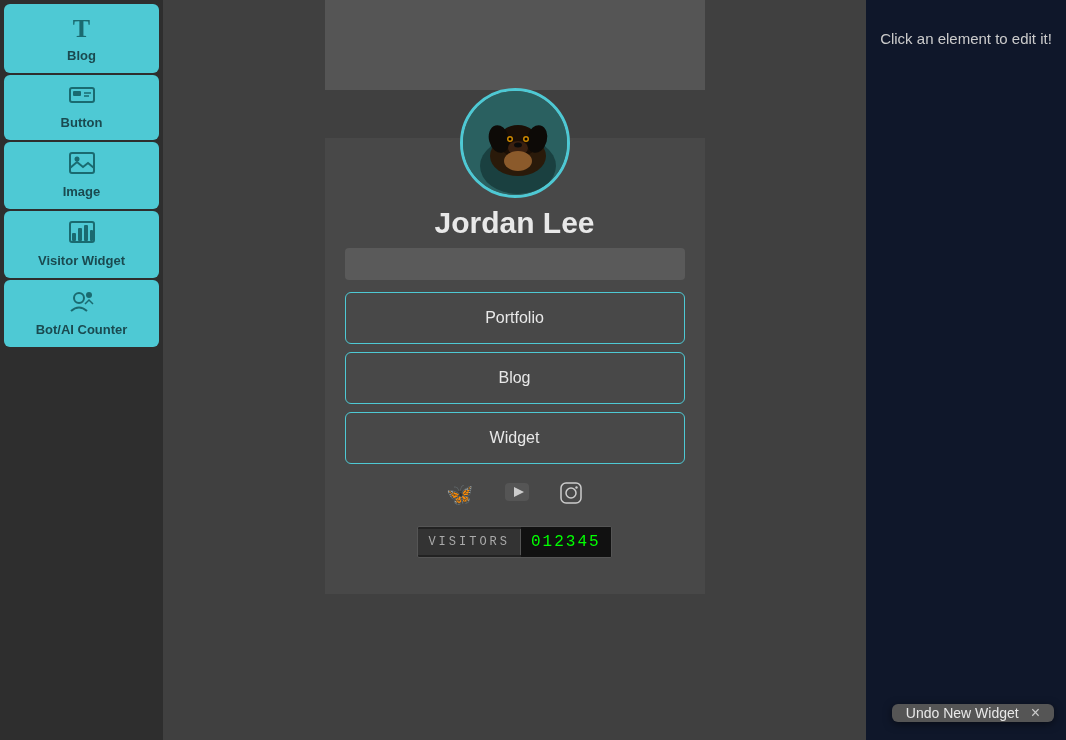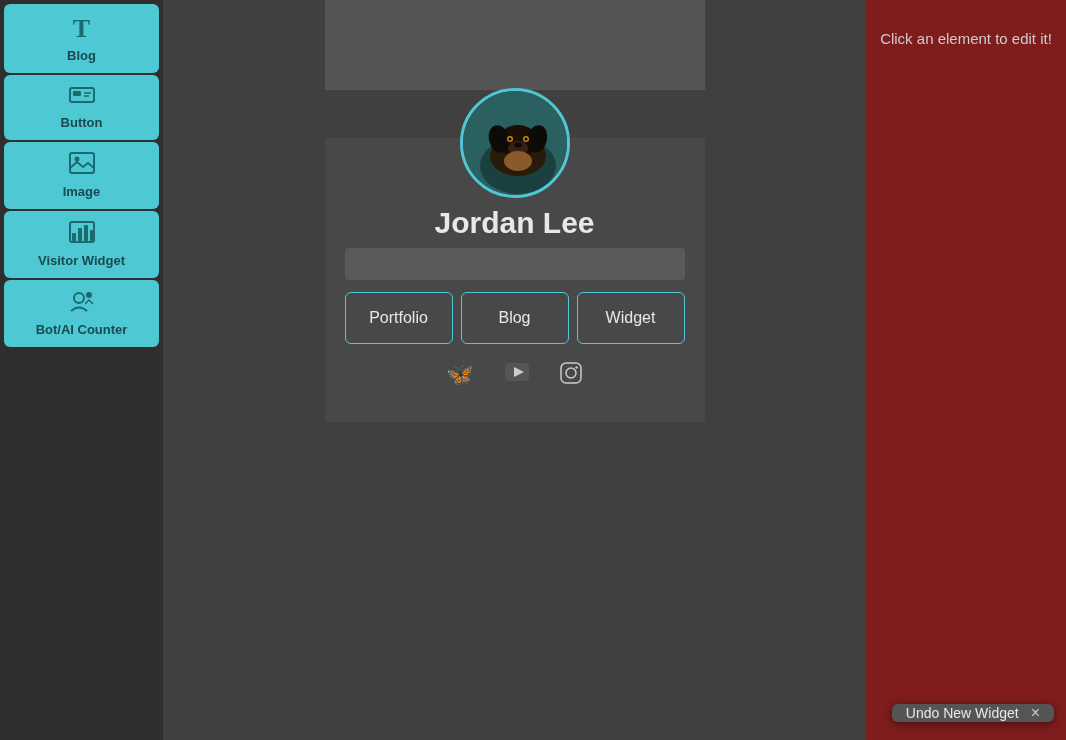--- a/index.html
+++ b/index.html
@@ -101,21 +101,21 @@
     .profile-bio-bar {
       width: 340px;
       height: 32px;
       background: #5a5a5a;
       border-radius: 4px;
       margin-bottom: 12px;
     }
 
     .link-buttons {
       display: flex;
-      flex-direction: row;
+      flex-direction: column;
       gap: 8px;
       width: 340px;
     }
 
     .link-btn {
       background: transparent;
       border: 1.5px solid #4ec9d4;
       color: #e8e8e8;
       font-size: 16px;
       padding: 16px;
@@ -163,21 +163,21 @@
       color: #0f0;
       font-family: 'Courier New', monospace;
       font-size: 16px;
       letter-spacing: 2px;
       padding: 6px 10px;
     }
 
     
     .right-panel {
       width: 200px;
-      background: #7f1d1d;
+      background: #0f172a;
       flex-shrink: 0;
       display: flex;
       flex-direction: column;
       align-items: center;
       padding: 20px 10px;
       position: relative;
     }
     .click-hint {
       color: #ccc;
       font-size: 15px;
@@ -315,20 +315,24 @@
       </span>
       <span class="social-icon">
         <svg width="22" height="22" viewBox="0 0 22 22" fill="none">
           <rect x="1" y="1" width="20" height="20" rx="5" stroke="#ccc" stroke-width="1.5" fill="none"></rect>
           <circle cx="11" cy="11" r="5" stroke="#ccc" stroke-width="1.5" fill="none"></circle>
           <circle cx="16.5" cy="5.5" r="1.2" fill="#ccc"></circle>
         </svg>
       </span>
     </div>
 
+    <div class="visitor-counter">
+      <span class="visitors-label">VISITORS</span>
+      <span class="visitors-count">012345</span>
+    </div>
   </div>
 </div>
 
 <div class="right-panel">
   <span class="click-hint">Click an element to edit it!</span>
 </div>
 
 <div class="undo-toast">
   <span>Undo New Widget</span>
   <button class="undo-close-btn">×</button>

